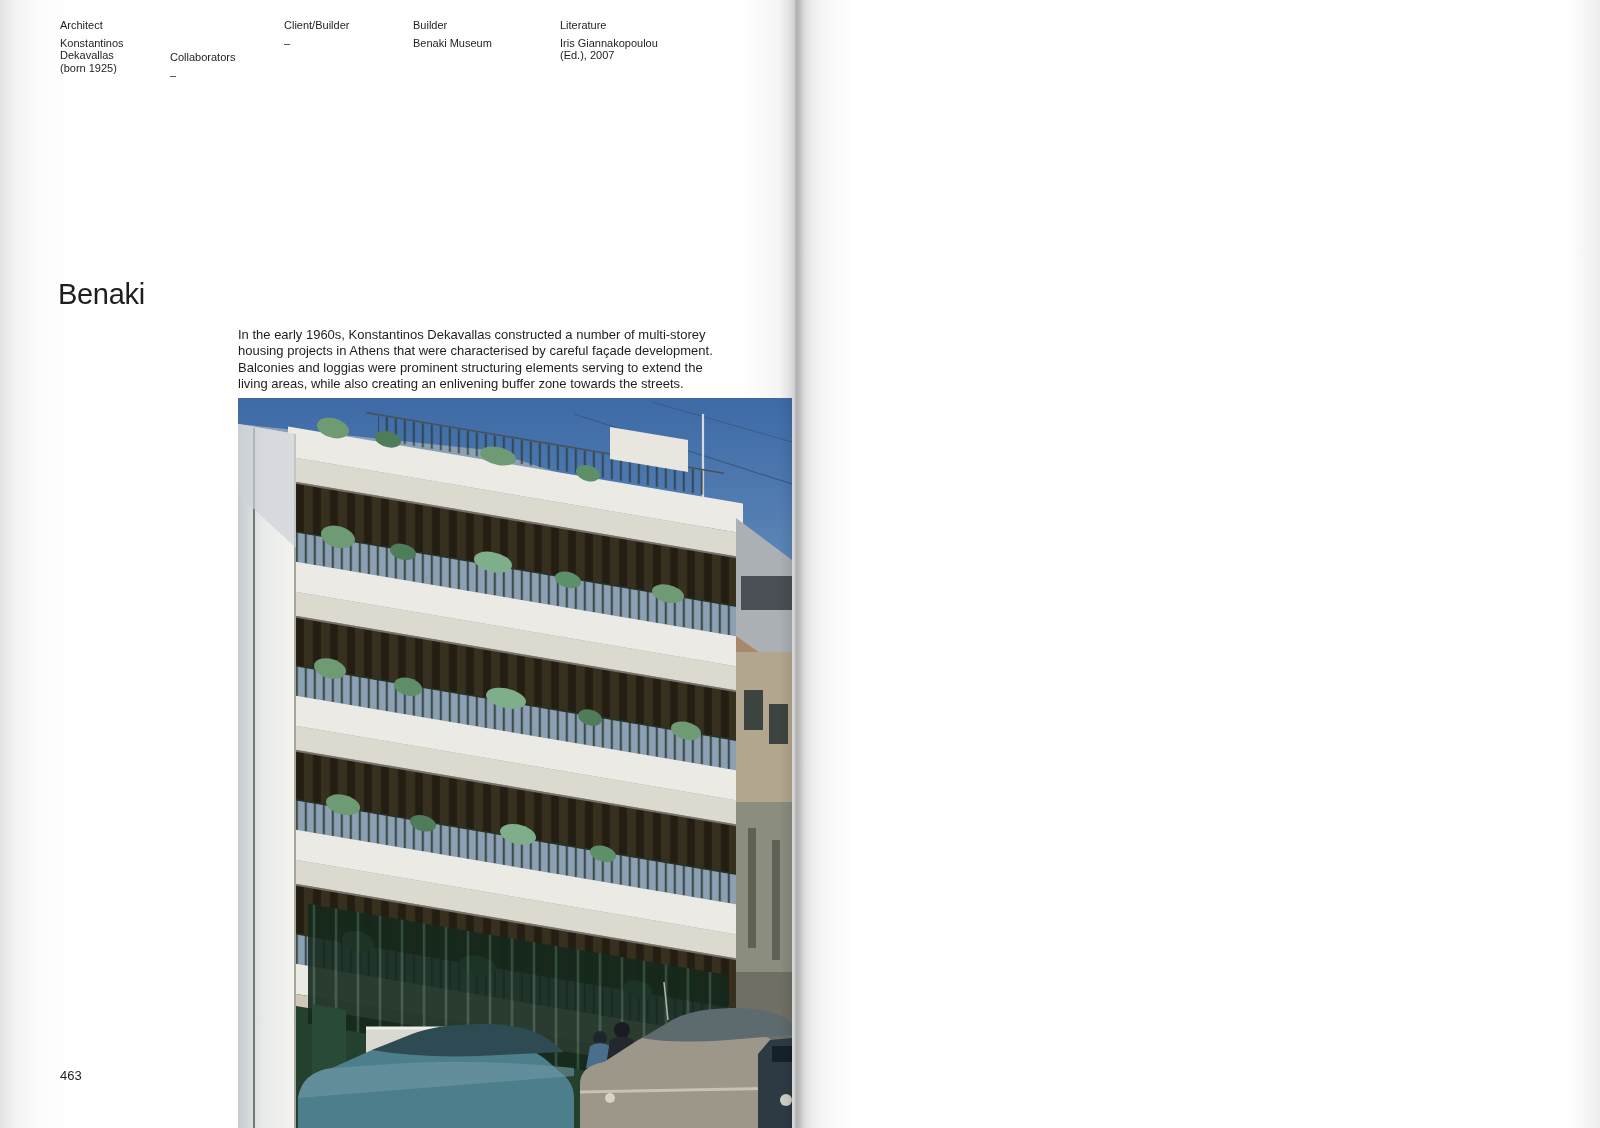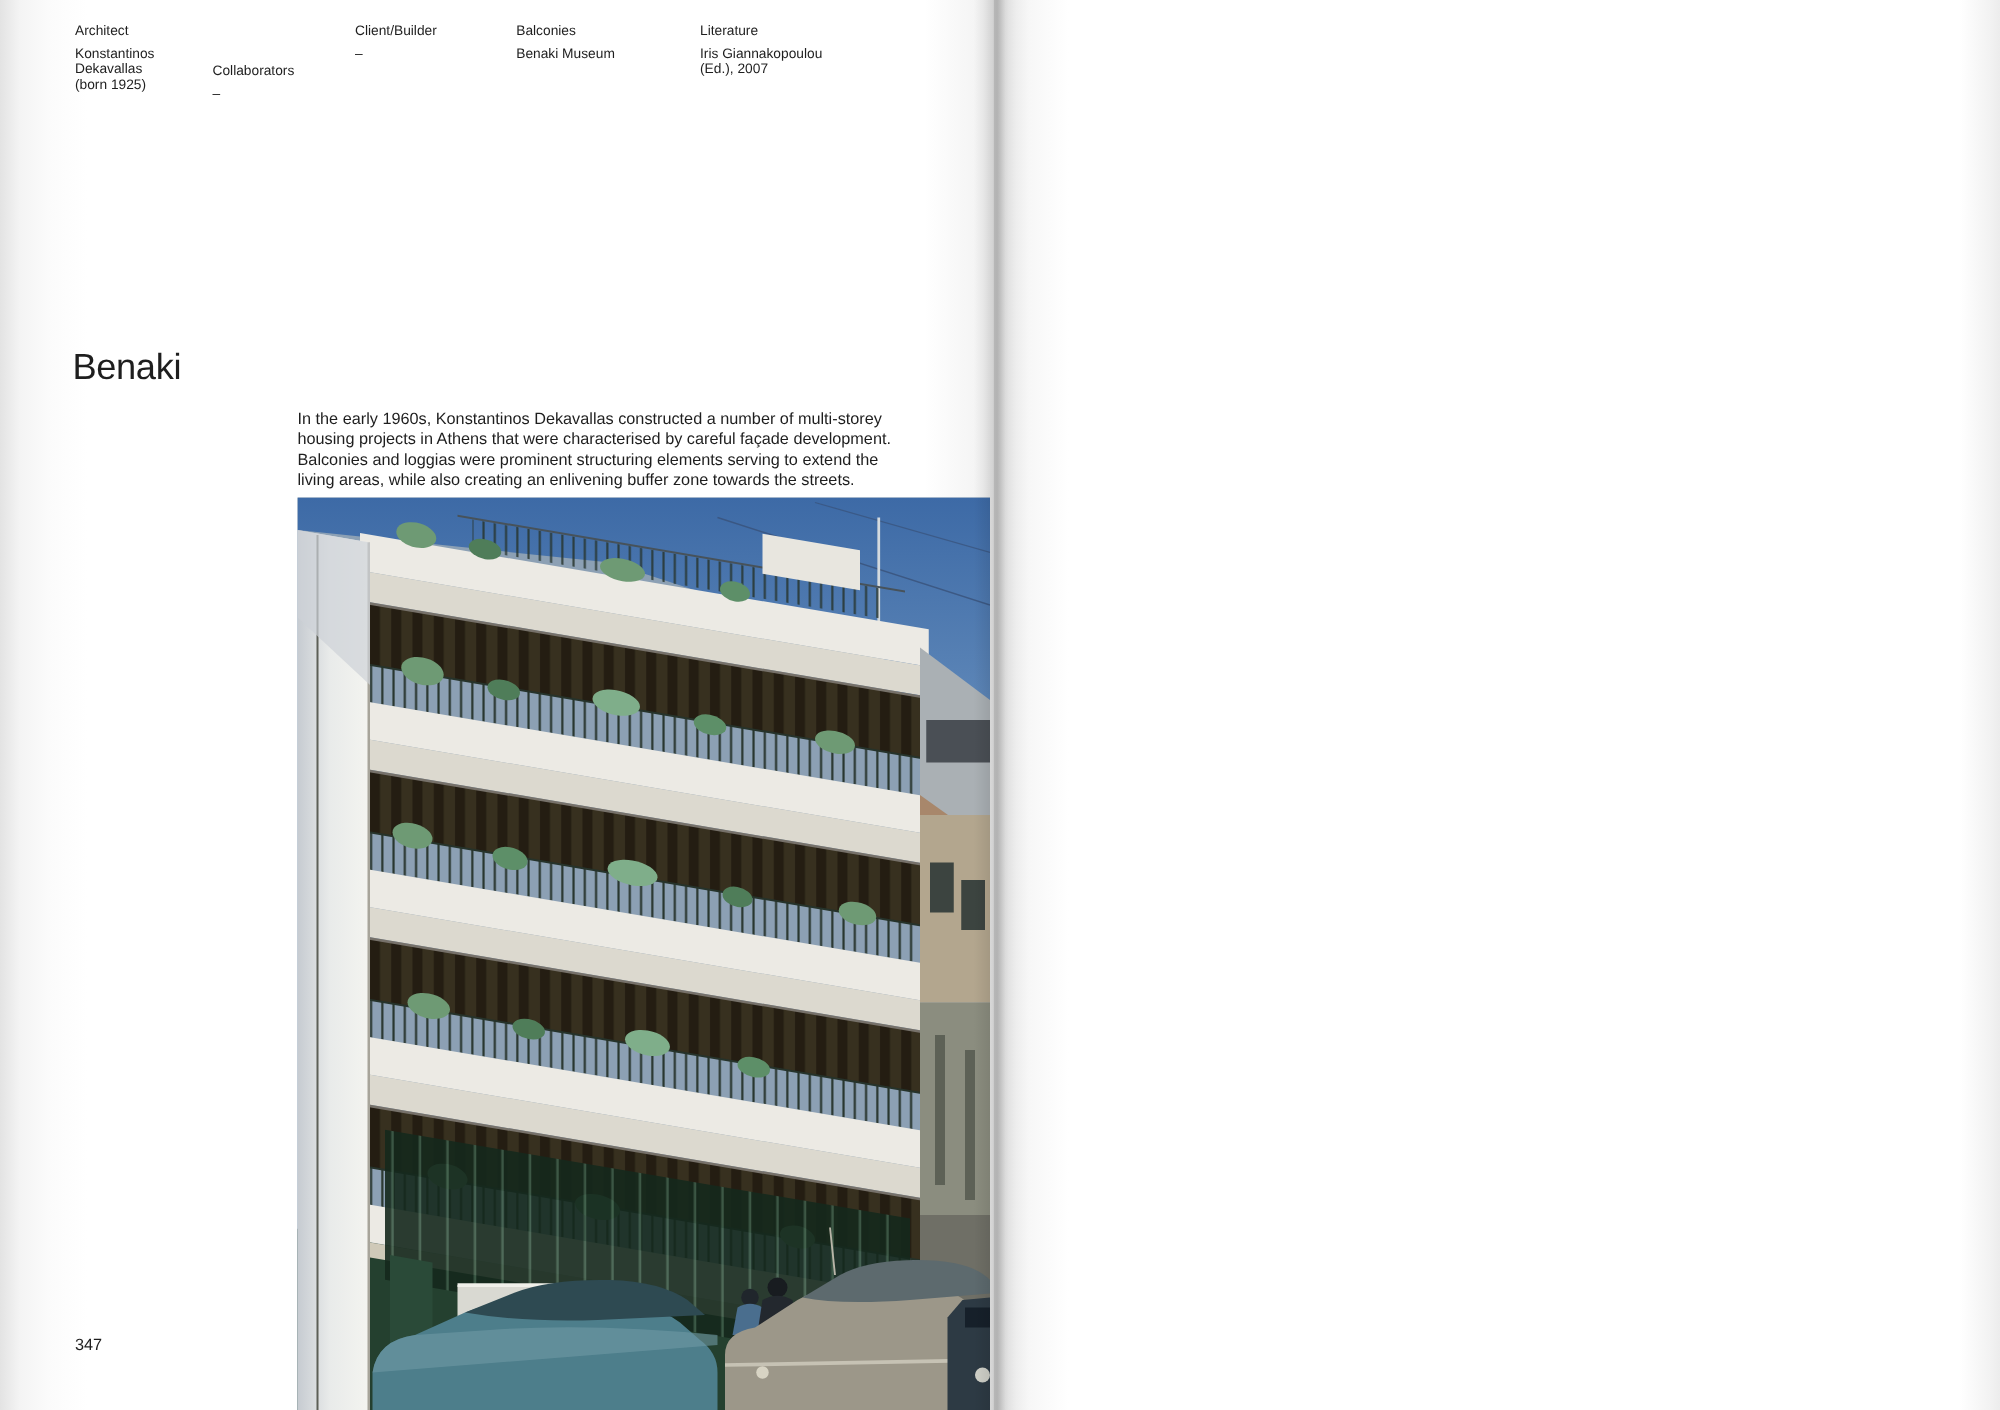--- a/index.html
+++ b/index.html
@@ -38,21 +38,21 @@
     </div>
     <div class="meta-col" style="left:170px;margin-top:32px;">
       <span class="meta-label">Collaborators</span>
       <span class="meta-value">–</span>
     </div>
     <div class="meta-col" style="left:284px;">
       <span class="meta-label">Client/Builder</span>
       <span class="meta-value">–</span>
     </div>
     <div class="meta-col" style="left:413px;">
-      <span class="meta-label">Balconies</span>
+      <span class="meta-label">Builder</span>
       <span class="meta-value">Benaki Museum</span>
     </div>
     <div class="meta-col" style="left:532px;margin-left:28px;">
       <span class="meta-label">Literature</span>
       <span class="meta-value">Iris Giannakopoulou
 (Ed.), 2007</span>
     </div>
 
     <div id="city">Benaki</div>
     <div id="intro" class="para">In the early 1960s, Konstantinos Dekavallas constructed a number of multi-storey
@@ -212,21 +212,21 @@
           <line x1="430" y1="622" x2="426" y2="584" stroke="#b9b5a8" stroke-width="1.5"></line>
         </g>
         <g>
           <path d="M520,730 l0,-74 l12,-14 l22,-2 l0,90 z" fill="#2d3a44"></path>
           <rect x="534" y="648" width="20" height="16" fill="#16202a"></rect>
           <circle cx="548" cy="702" r="6" fill="#cfd0c8"></circle>
         </g>
       </svg>
     </div>
 
-    <div id="pn-left" class="pagenum">347</div>
+    <div id="pn-left" class="pagenum">463</div>
   </div>
 
   <div class="page" id="page-right">
 
     
 
     
     
 
     

